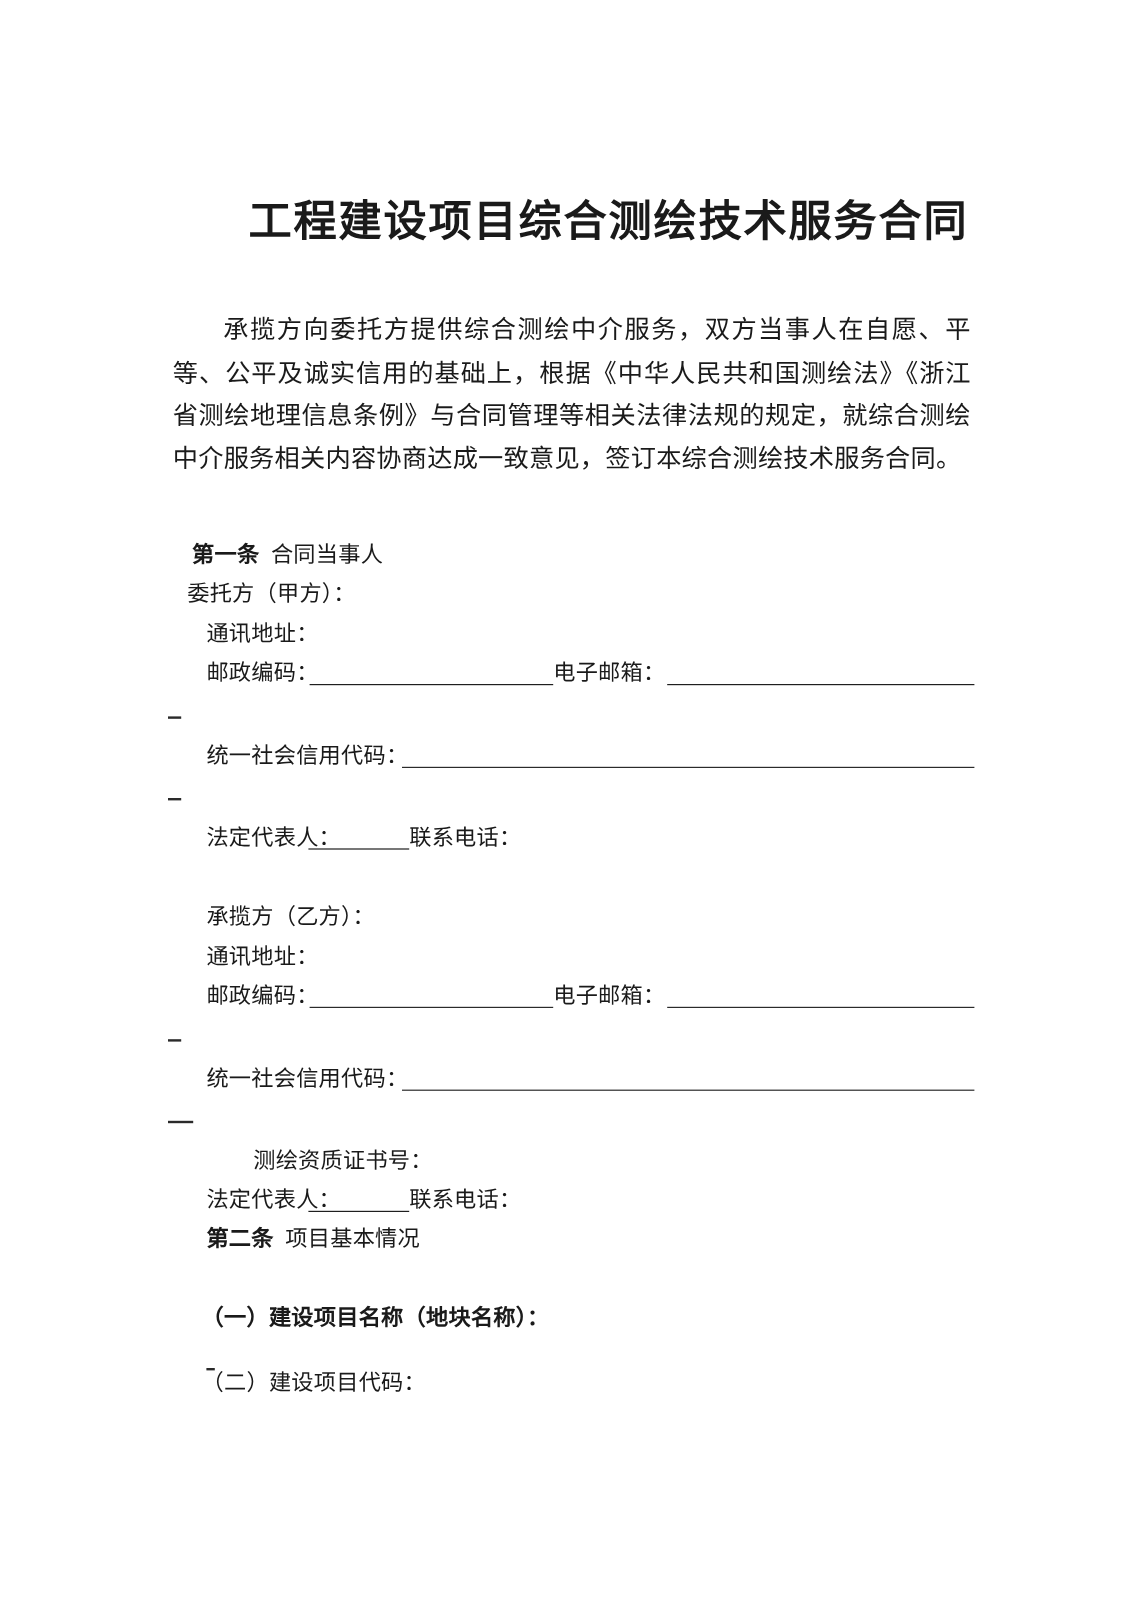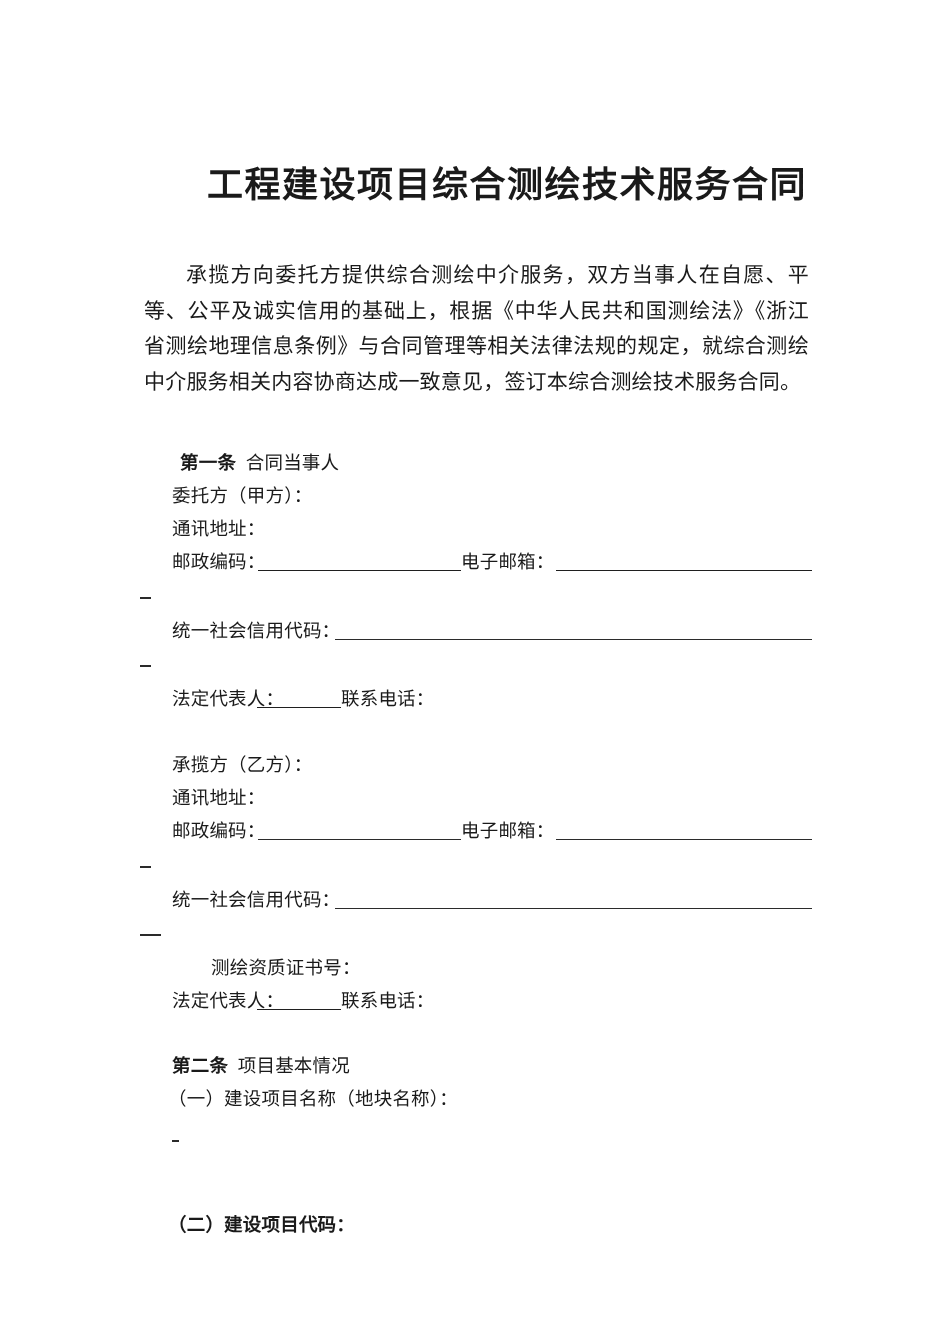--- a/index.html
+++ b/index.html
@@ -90,25 +90,25 @@
 </style>
 </head>
 <body>
 
 <div class="page">
 
   <div class="doc-title">工程建设项目综合测绘技术服务合同</div>
 
   <div class="intro">承揽方向委托方提供综合测绘中介服务，双方当事人在自愿、平等、公平及诚实信用的基础上，根据《中华人民共和国测绘法》《浙江省测绘地理信息条例》与合同管理等相关法律法规的规定，就综合测绘中介服务相关内容协商达成一致意见，签订本综合测绘技术服务合同。</div>
 
-  <div class="line bold-head" style="left:180px; top:450px;">
+  <div class="line bold-head" style="left:160px; top:450px;">
     <span>第一条</span><span class="normal">&nbsp;&nbsp;</span><span class="normal">合同当事人</span>
   </div>
 
-  <div class="line" style="left:172px; top:483px;">委托方（甲方）：</div>
+  <div class="line" style="left:156px; top:483px;">委托方（甲方）：</div>
 
   <div class="line" style="left:172px; top:516px;">通讯地址：</div>
 
   <div class="line" style="left:172px; top:549px;">邮政编码：</div>
   <div class="rule" style="left:258px; top:570px; width:203px;"></div>
 
   <div class="line" style="left:461px; top:549px;">电子邮箱：</div>
   <div class="rule" style="left:556px; top:570px; width:256px;"></div>
   <div class="stub small" style="left:140px; top:597px; width:11px;"></div>
 
@@ -134,23 +134,23 @@
   <div class="line" style="left:172px; top:887px;">统一社会信用代码：</div>
   <div class="rule thin" style="left:335px; top:908px; width:477px;"></div>
   <div class="stub" style="left:140px; top:934px; width:21px;"></div>
 
   <div class="line" style="left:172px; top:955px;margin-left:39px;">测绘资质证书号：</div>
 
   <div class="line" style="left:172px; top:988px;">法定代表人：</div>
   <div class="rule" style="left:257px; top:1009px; width:84px;"></div>
   <div class="line" style="left:341px; top:988px;">联系电话：</div>
 
-  <div class="line bold-head" style="left:172px; top:1053px;text-align:center;">
+  <div class="line bold-head" style="left:172px; top:1020px;text-align:center;">
     <span>第二条</span><span class="normal">&nbsp;&nbsp;</span><span class="normal">项目基本情况</span>
   </div>
 
-  <div class="line" style="left:168px; top:1086px;">（一）建设项目名称（地块名称）：</div>
+  <div class="line" style="left:168px; top:1086px;font-weight:bold;">（一）建设项目名称（地块名称）：</div>
 
   <div class="stub small" style="left:172px; top:1140px; width:7px; height:2px;"></div>
 
-  <div class="line" style="left:168px; top:1212px;font-weight:bold;">（二）建设项目代码：</div>
+  <div class="line" style="left:168px; top:1140px;">（二）建设项目代码：</div>
 
 </div>
 
 </body></html>

